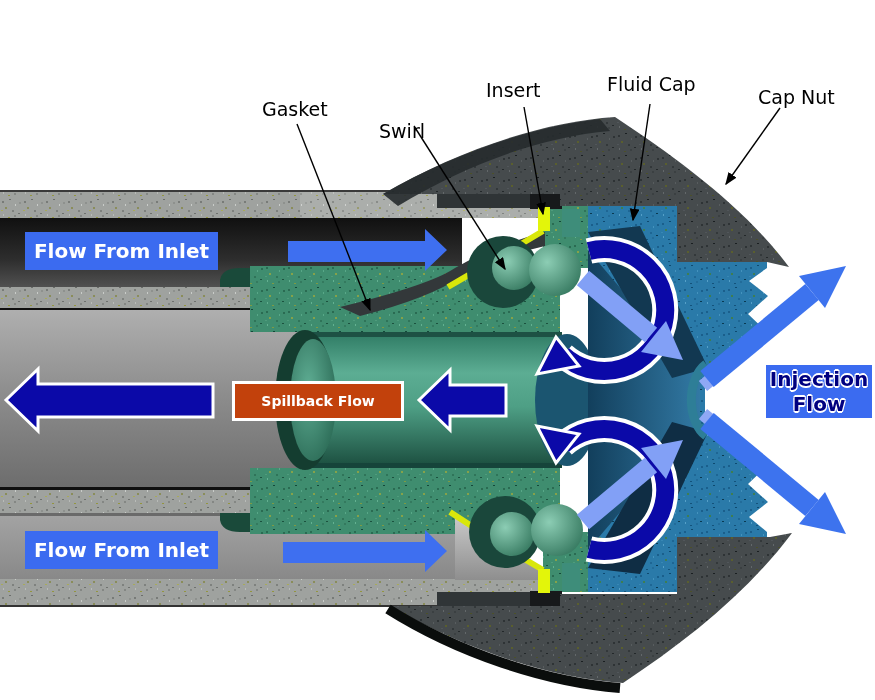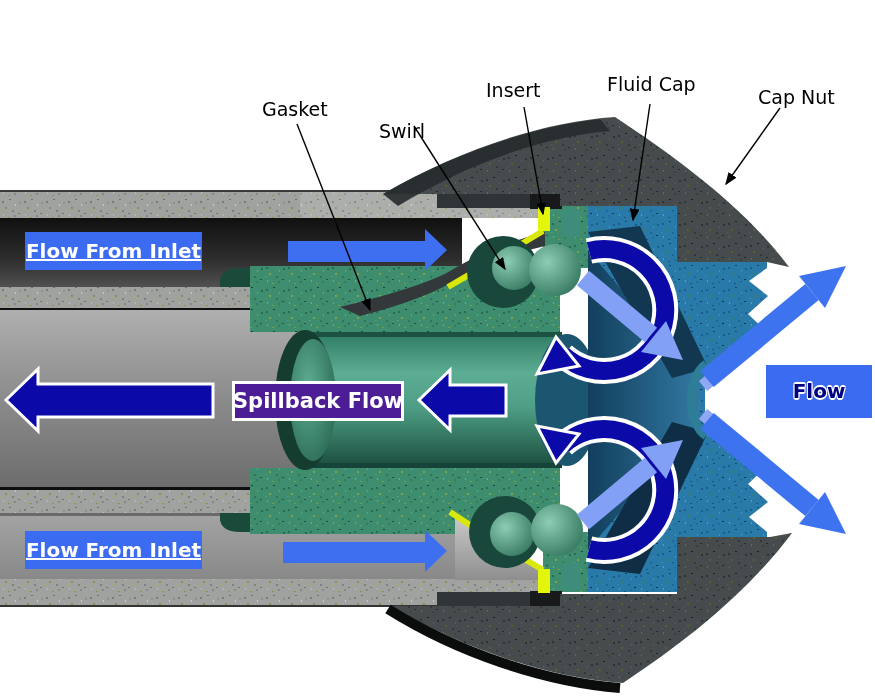--- a/index.html
+++ b/index.html
@@ -2,22 +2,22 @@
 <html><head>
 <meta charset="utf-8">
 <style>
   html,body{margin:0;padding:0;background:#fff;}
   #stage{position:relative;width:875px;height:700px;background:#ffffff;overflow:hidden;
          font-family:"DejaVu Sans","Liberation Sans",sans-serif;}
   #drawing{position:absolute;left:0;top:0;}
   .part-label{position:absolute;font-size:19px;color:#000;white-space:nowrap;}
   .flow-box{position:absolute;display:flex;align-items:center;justify-content:center;
             background:#3B6BF0;color:#fff;font-weight:bold;font-size:20px;white-space:nowrap;}
-  .inlet-box{width:177px;height:38px;text-decoration:underline;}
-  .spillback-box{width:166px;height:34px;background:#4c1d95;border:3px solid #ffffff;font-size:21px;}
+  .inlet-box{width:193px;height:38px;}
+  .spillback-box{width:166px;height:34px;background:#c2410c;border:3px solid #ffffff;font-size:14px;}
   .injection-box{width:106px;height:53px;flex-direction:column;line-height:1.25;
             color:#000080;font-size:20px;
             text-shadow:-1px -1px 0 #fff,1px -1px 0 #fff,-1px 1px 0 #fff,1px 1px 0 #fff,0 2px 0 #fff,0 -2px 0 #fff;}
 </style>
 </head>
 <body>
 
 <div id="stage">
 
 <svg id="drawing" width="875" height="700" viewBox="0 0 875 700">
@@ -232,15 +232,16 @@
   <div class="part-label" style="left:262px;top:98px;">Gasket</div>
   <div class="part-label" style="left:379px;top:100px;margin-top:20px;">Swirl</div>
   <div class="part-label" style="left:486px;top:79px;">Insert</div>
   <div class="part-label" style="left:607px;top:73px;text-align:center;">Fluid Cap</div>
   <div class="part-label" style="left:758px;top:86px;">Cap Nut</div>
 
   <div class="flow-box inlet-box" style="left:25px;top:232px;">Flow From Inlet</div>
   <div class="flow-box inlet-box" style="left:25px;top:531px;">Flow From Inlet</div>
   <div class="flow-box spillback-box" style="left:232px;top:381px;">Spillback Flow</div>
   <div class="flow-box injection-box" style="left:766px;top:365px;">
+    <span>Injection</span>
     <span>Flow</span>
   </div>
 </div>
 
 </body></html>

